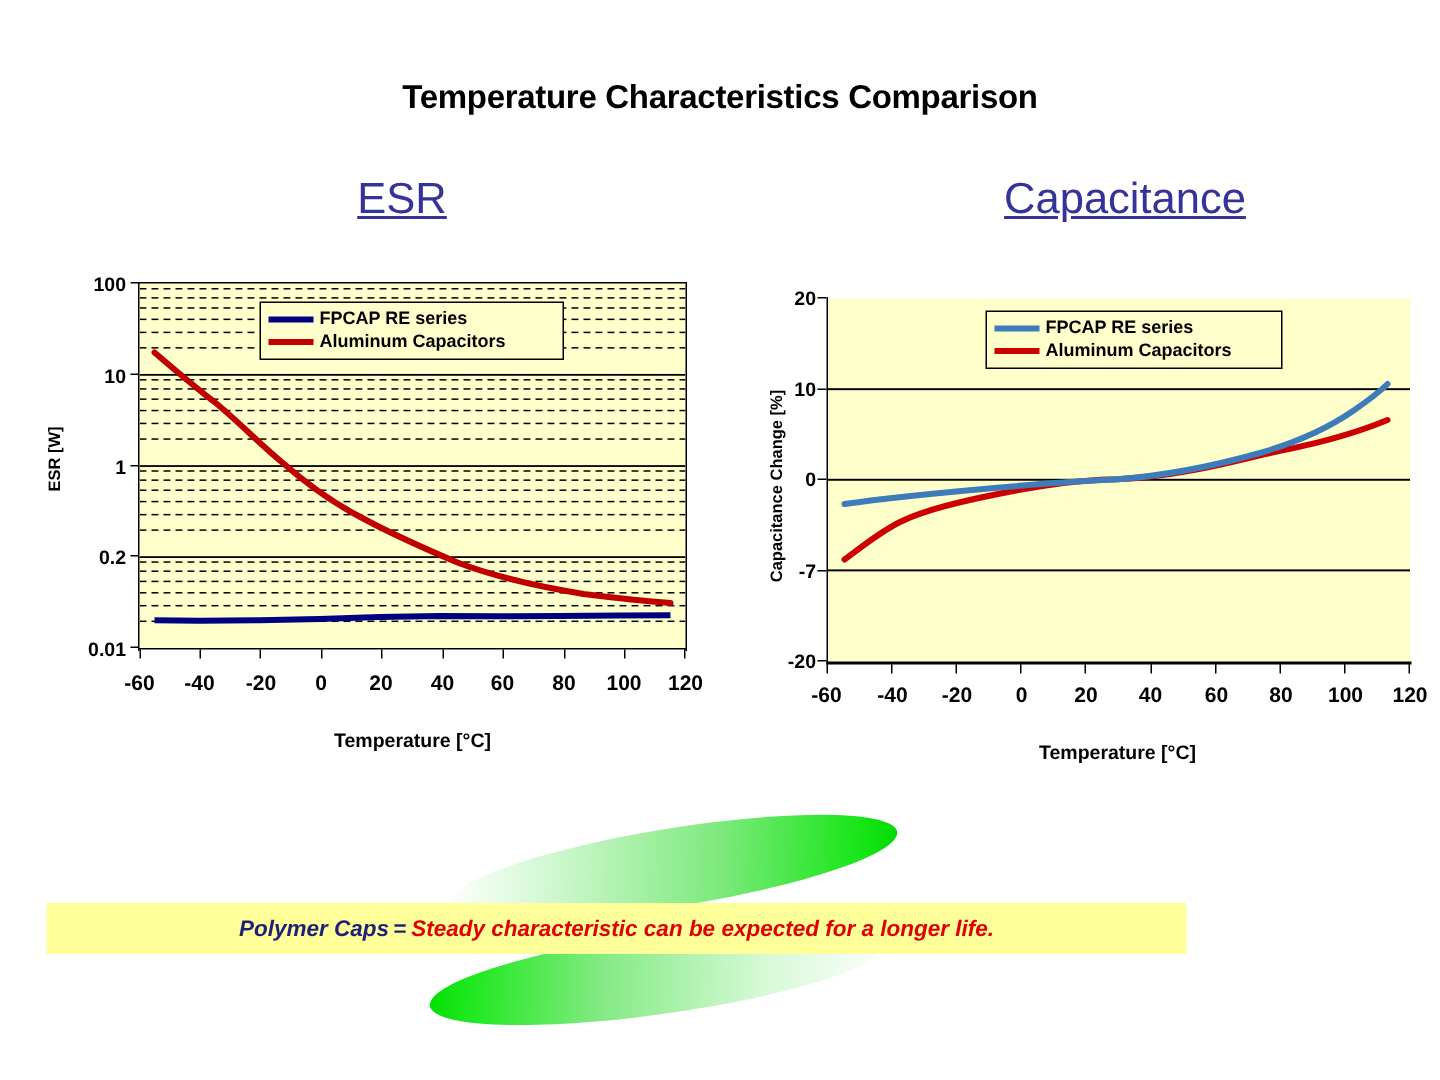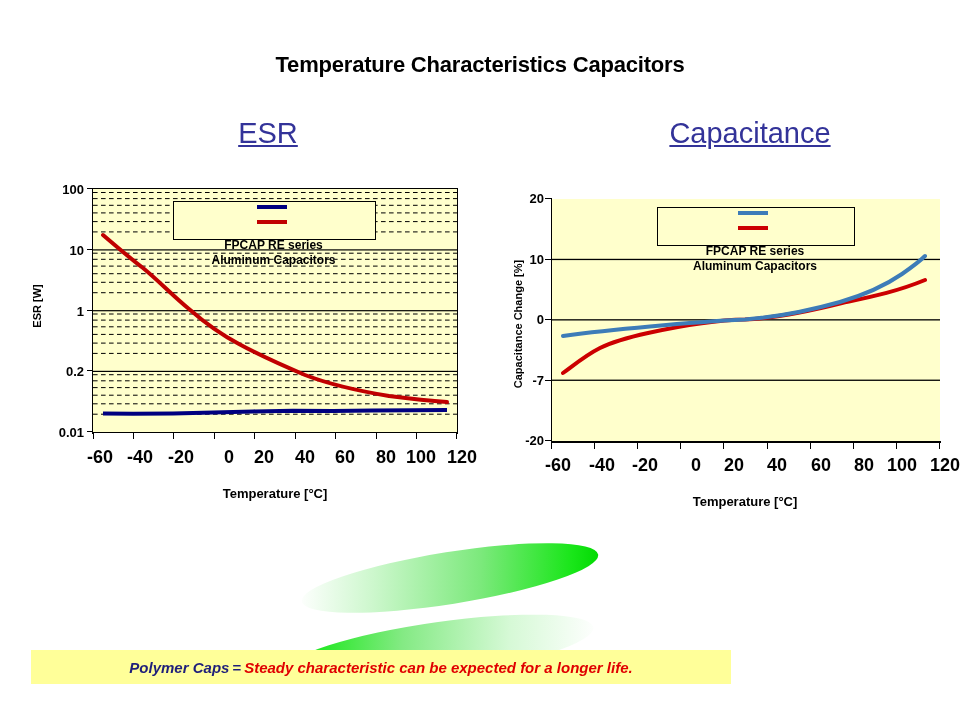--- a/index.html
+++ b/index.html
@@ -60,24 +60,24 @@
   .ytick {
     position: absolute;
     font-size: 13px;
     font-weight: bold;
     color: #000;
     text-align: right;
     white-space: nowrap;
   }
   .xtick {
     position: absolute;
-    font-size: 18px;
-    font-weight: bold;
-    color: #000;
-    text-align: right;
+    font-size: 14px;
+    font-weight: bold;
+    color: #000;
+    text-align: center;
     white-space: nowrap;
   }
   .xlab {
     position: absolute;
     font-size: 13px;
     font-weight: bold;
     color: #000;
     text-align: center;
     white-space: nowrap;
   }
@@ -88,21 +88,20 @@
     position: absolute;
     background: #ffffcc;
     border: 1px solid #000000;
     padding: 3px 7px 4px 5px;
     box-sizing: border-box;
   }
   .legend-row {
     display: flex;
     align-items: center;
     height: 15px;
-    flex-direction: column;
   }
   .legend-swatch {
     width: 30px; height: 0;
     border-top-style: solid;
     margin-right: 4px;
     flex: 0 0 30px;
   }
   .legend-label {
     font-size: 12px;
     font-weight: bold;
@@ -125,43 +124,42 @@
   }
   #swoosh-bottom {
     left: 285px; top: 622px;
     width: 310px; height: 54px;
     background: linear-gradient(-80deg, #ffffff 0%, #d6f9d6 28%, #84ea84 62%, #1fe81f 90%, #00dd00 100%);
     transform: rotate(-8deg);
   }
   #banner {
     position: absolute;
     left: 31px; top: 602px;
-    width: 700px; height: 34px;
+    width: 760px; height: 34px;
     background: #ffff99;
     display: flex;
     align-items: center;
     justify-content: center;
-    margin-top: 48px;
   }
   #banner-text {
     font-size: 15px;
     font-weight: bold;
     font-style: italic;
     white-space: nowrap;
   }
   .banner-blue { color: #1f1f7a; }
   .banner-eq   { color: #1f1f7a; font-style: normal; font-weight: bold; padding: 0 3px; }
   .banner-red  { color: #e00000; }
 </style>
 </head>
 <body>
 
 <div id="page">
 
-  <div id="slide-title">Temperature Characteristics Capacitors</div>
+  <div id="slide-title">Temperature Characteristics Comparison</div>
 
   <div class="chart-heading" id="heading-cap">Capacitance</div>
   <div class="chart-heading" id="heading-esr">ESR</div>
 
   <div class="chart" id="chart-esr" style="left:0; top:0; width:480px; height:520px;">
 
     <div class="ylab" style="left:-8px; top:300px; width:90px;">ESR [W]</div>
 
     <div class="plot" id="esr-plot" style="left:93px; top:189px; width:364px; height:243px;">
       <svg width="364" height="243" viewBox="0 0 364 243" style="position:absolute; left:0; top:0; display:block;">

